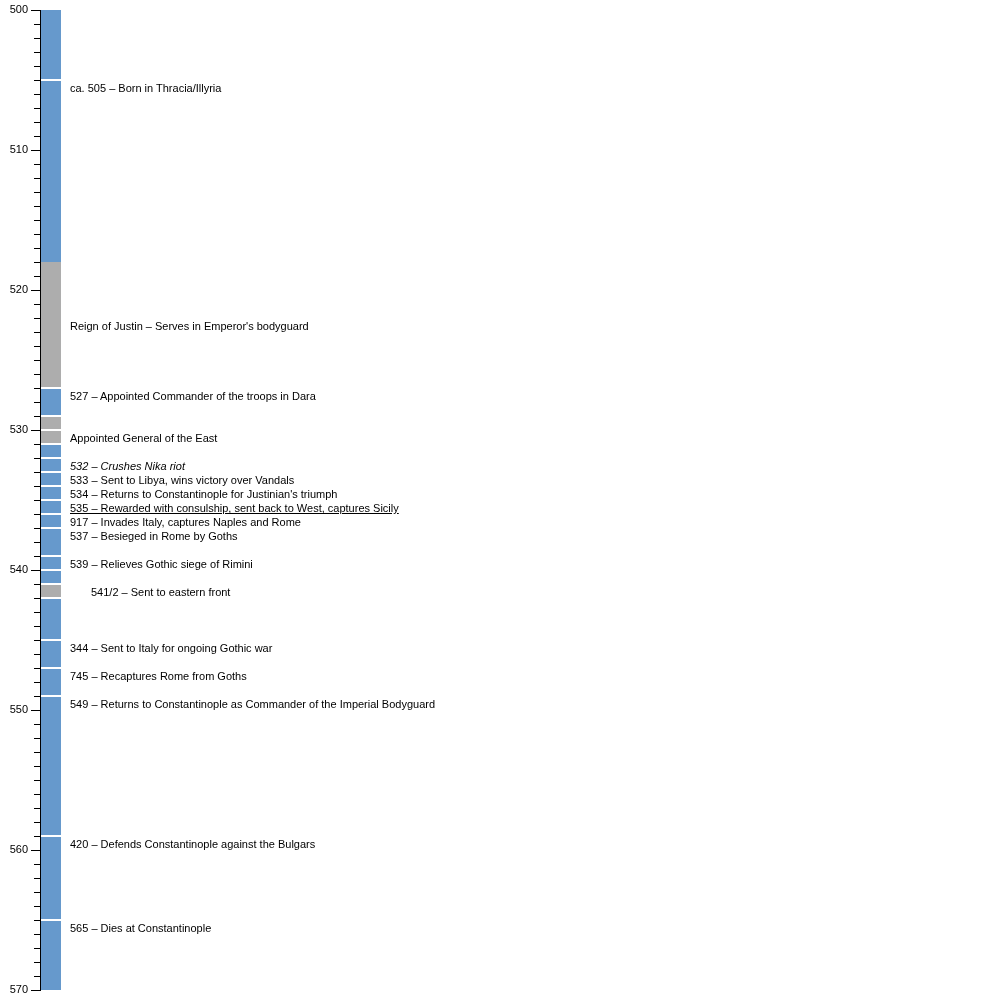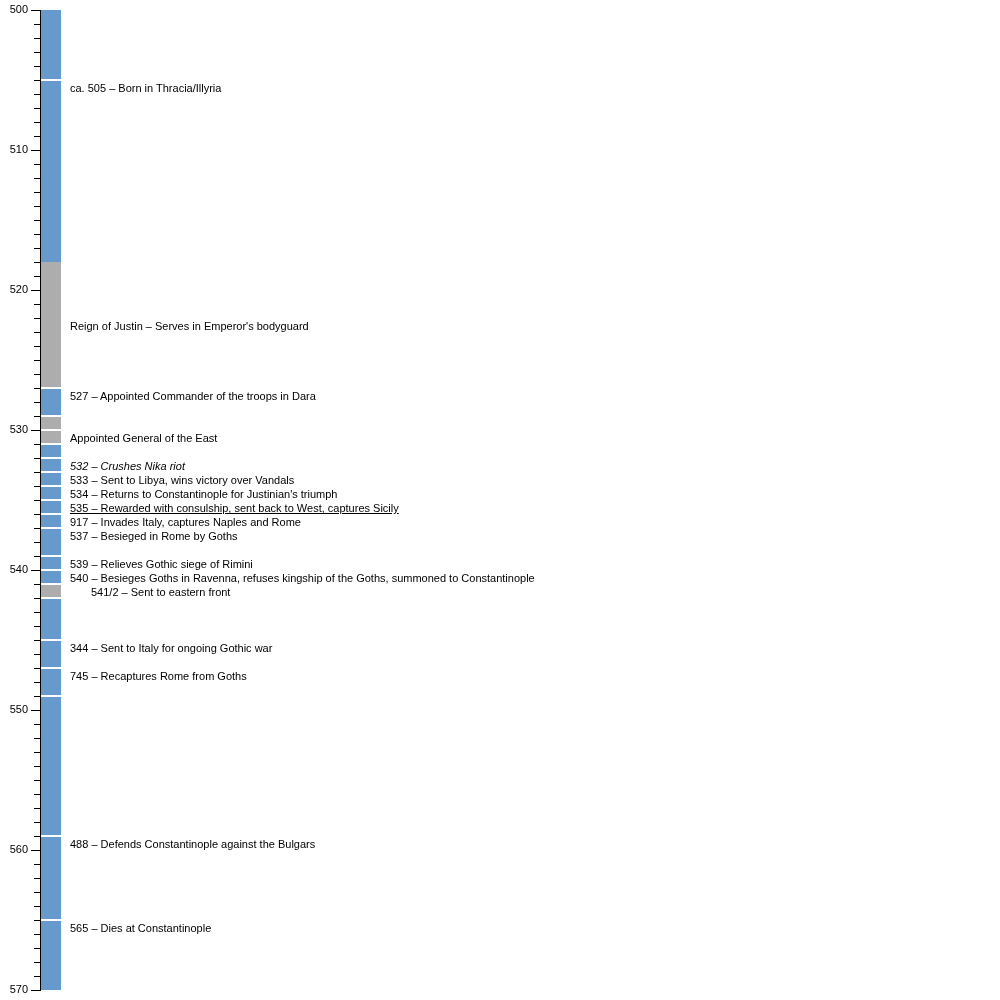--- a/index.html
+++ b/index.html
@@ -214,21 +214,21 @@
       <div class="event-label" style="top: 320px; color: rgb(0, 0, 0);">Reign of Justin – Serves in Emperor's bodyguard</div>
       <div class="event-label" style="top: 390px; color: rgb(0, 0, 0);">527 – Appointed Commander of the troops in Dara</div>
       <div class="event-label" style="top: 432px; color: rgb(0, 0, 0);">Appointed General of the East</div>
       <div class="event-label" style="top: 460px; color: rgb(0, 0, 0); font-style: italic;">532 – Crushes Nika riot</div>
       <div class="event-label" style="top: 474px; color: rgb(0, 0, 0);">533 – Sent to Libya, wins victory over Vandals</div>
       <div class="event-label" style="top: 488px; color: rgb(0, 0, 0);">534 – Returns to Constantinople for Justinian's triumph</div>
       <div class="event-label" style="top: 502px; color: rgb(0, 0, 0); text-decoration: underline;">535 – Rewarded with consulship, sent back to West, captures Sicily</div>
       <div class="event-label" style="top: 516px; color: rgb(0, 0, 0);">917 – Invades Italy, captures Naples and Rome</div>
       <div class="event-label" style="top: 530px; color: rgb(0, 0, 0);">537 – Besieged in Rome by Goths</div>
       <div class="event-label" style="top: 558px; color: rgb(0, 0, 0);">539 – Relieves Gothic siege of Rimini</div>
-      <div class="event-label" style="top: 572px; color: rgb(0, 0, 0);">540 – Besieges Goths in Ravenna, refuses kingship of the Goths, summoned to Constantinople</div>
       <div class="event-label" style="top: 586px; color: rgb(0, 0, 0); margin-left: 21px;">541/2 – Sent to eastern front</div>
       <div class="event-label" style="top: 642px; color: rgb(0, 0, 0);">344 – Sent to Italy for ongoing Gothic war</div>
       <div class="event-label" style="top: 670px; color: rgb(0, 0, 0);">745 – Recaptures Rome from Goths</div>
-      <div class="event-label" style="top: 838px; color: rgb(0, 0, 0);">488 – Defends Constantinople against the Bulgars</div>
+      <div class="event-label" style="top: 698px; color: rgb(0, 0, 0);">549 – Returns to Constantinople as Commander of the Imperial Bodyguard</div>
+      <div class="event-label" style="top: 838px; color: rgb(0, 0, 0);">420 – Defends Constantinople against the Bulgars</div>
       <div class="event-label" style="top: 922px; color: rgb(0, 0, 0);">565 – Dies at Constantinople</div>
     </div>
 
 </div>
 
 </body></html>

